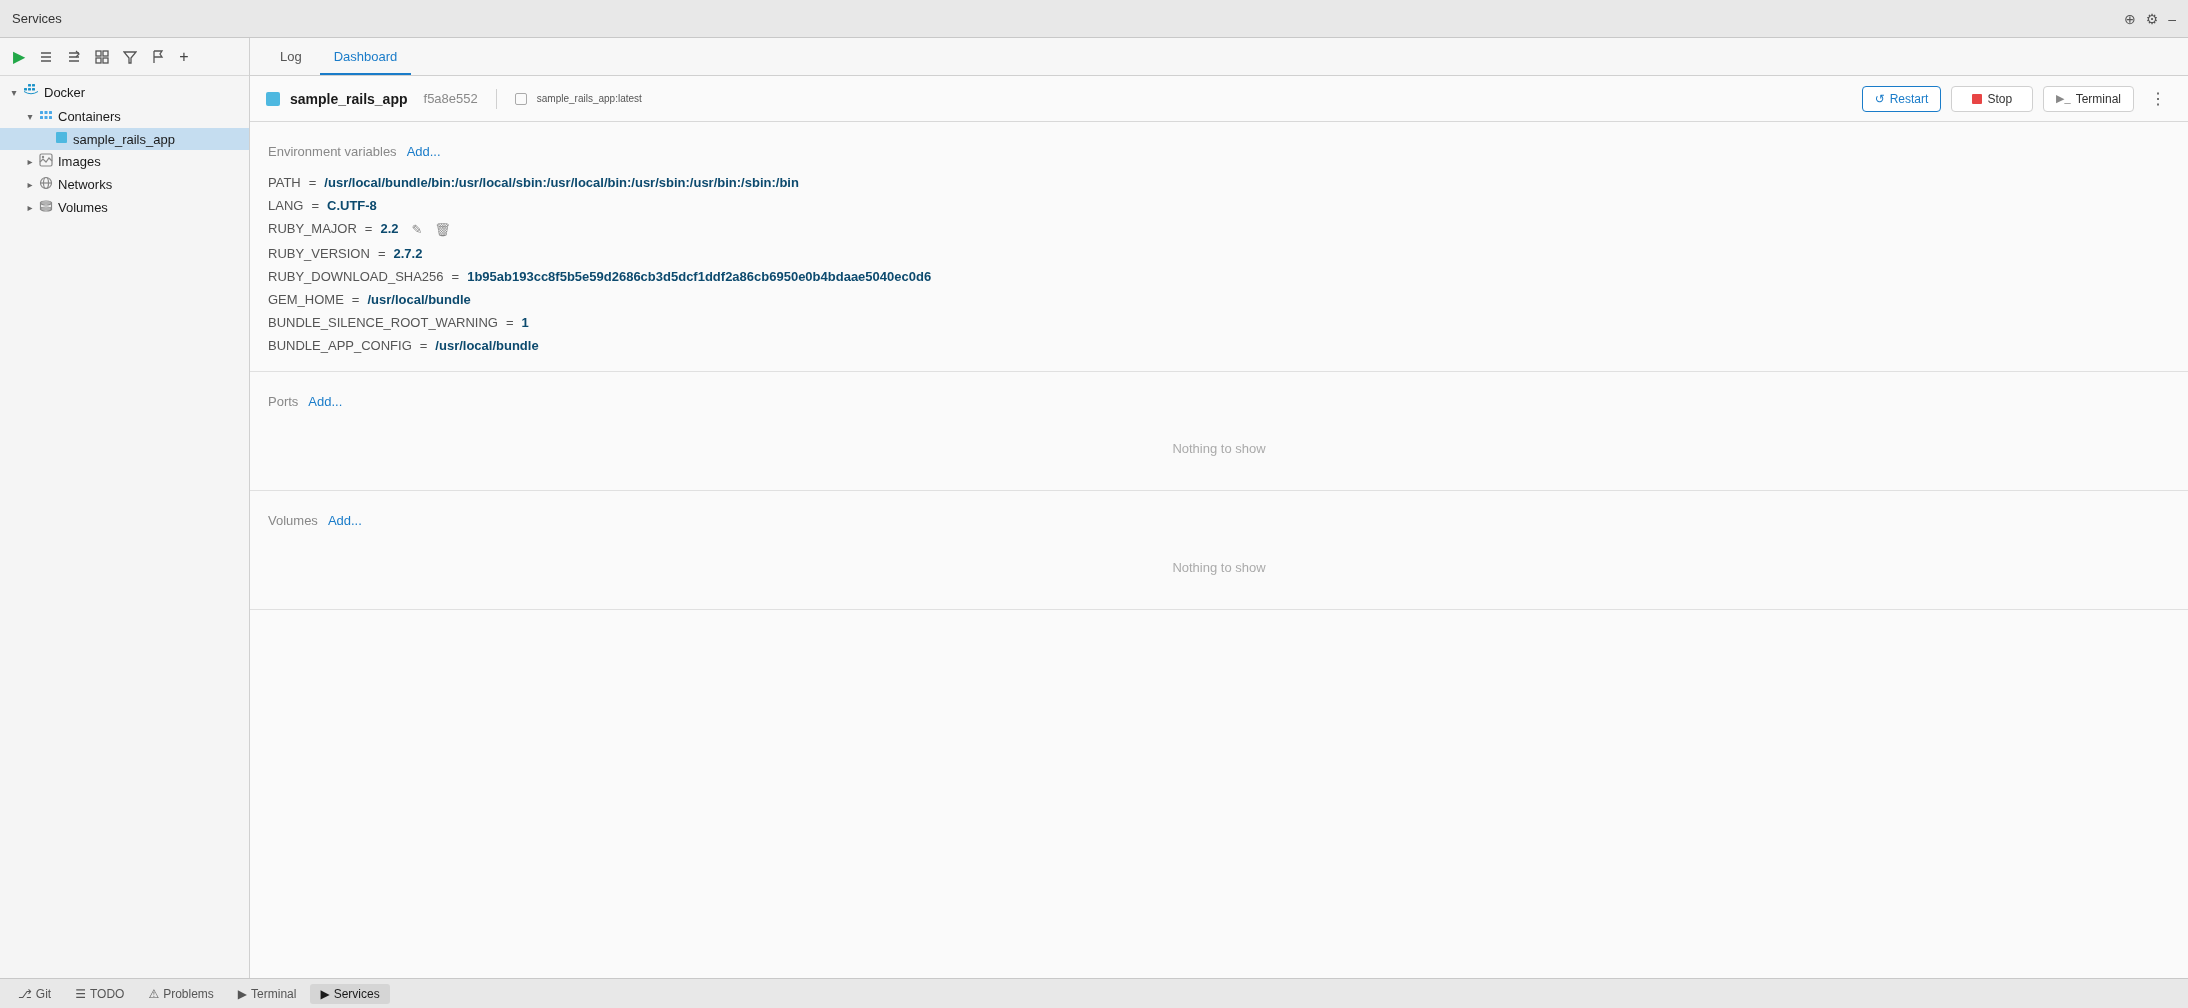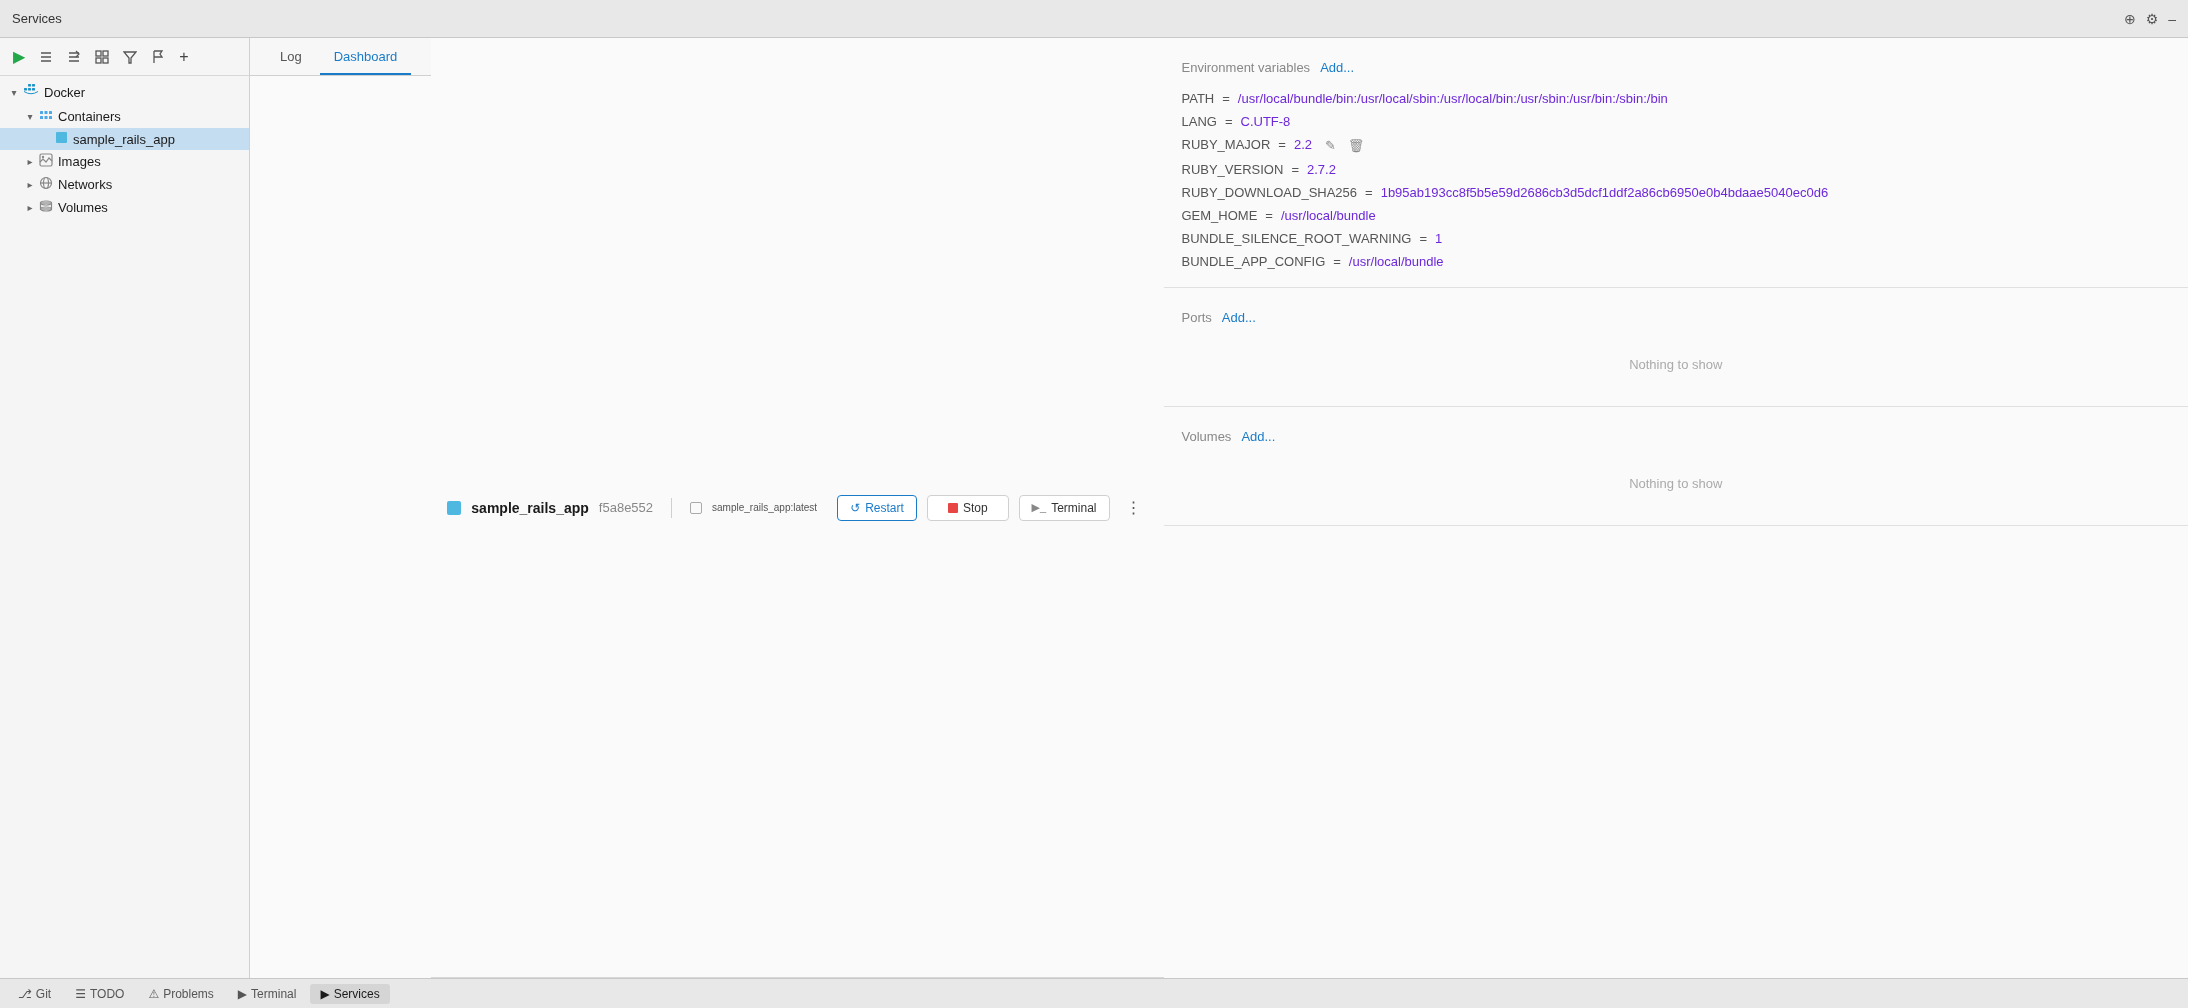--- a/index.html
+++ b/index.html
@@ -64,21 +64,21 @@
     .indent-1 { padding-left: 8px; }
     .indent-2 { padding-left: 24px; }
     .indent-3 { padding-left: 40px; }
 
     
     .docker-icon { color: #1d93c9; font-size: 14px; }
     .container-icon { color: #4aa8e8; font-size: 13px; }
     .selected-container { background: #caddf0; color: #1a1a1a; }
 
     
-    .content-area { flex: 1; display: flex; flex-direction: row; overflow: hidden; background: #fafafa; }
+    .content-area { flex: 1; display: flex; flex-direction: column; overflow: hidden; background: #fafafa; }
 
     
     .tabs-bar {
       display: flex;
       align-items: flex-end;
       padding: 0 16px;
       background: #f7f7f7;
       border-bottom: 1px solid #d0d0d0;
       height: 38px;
     }
@@ -97,21 +97,21 @@
       display: flex;
       align-items: center;
       padding: 8px 16px;
       border-bottom: 1px solid #d8d8d8;
       background: #fafafa;
       gap: 10px;
       min-height: 46px;
     }
     .container-indicator { width: 14px; height: 14px; background: #4eb8e0; border-radius: 2px; flex-shrink: 0; }
     .container-name { font-weight: 700; font-size: 14px; color: #1a1a1a; }
-    .container-hash { font-size: 13px; color: #888; }
+    .container-hash { font-size: 13px; color: #888; margin-left: 6px; }
     .divider-v { width: 1px; height: 20px; background: #d0d0d0; margin: 0 8px; }
     .image-checkbox { width: 12px; height: 12px; border: 1px solid #aaa; border-radius: 2px; }
     .image-name { font-size: 10px; color: #555; }
     .header-spacer { flex: 1; }
     .btn-restart {
       display: flex; align-items: center; gap: 5px;
       padding: 5px 12px; border: 1.5px solid #1a7cc9; border-radius: 4px;
       background: white; color: #1a7cc9; font-size: 12px; cursor: pointer; font-weight: 500;
     }
     .btn-stop {
@@ -145,21 +145,21 @@
 
     
     .env-row {
       display: flex;
       padding: 4px 0;
       font-size: 13px;
       gap: 4px;
     }
     .env-key { color: #555; }
     .env-eq { color: #555; margin: 0 4px; }
-    .env-val { font-weight: 400; color: #6d28d9; }
+    .env-val { font-weight: 700; color: #0c4a6e; }
     .env-actions { display: flex; gap: 6px; margin-left: 6px; }
     .env-action-btn { background: none; border: none; cursor: pointer; color: #888; font-size: 13px; padding: 1px 3px; }
 
     .nothing-to-show { text-align: center; color: #aaa; font-size: 13px; padding: 20px 0; }
 
     
     .bottom-bar {
       height: 30px;
       background: #e8e8e8;
       border-top: 1px solid #c8c8c8;

